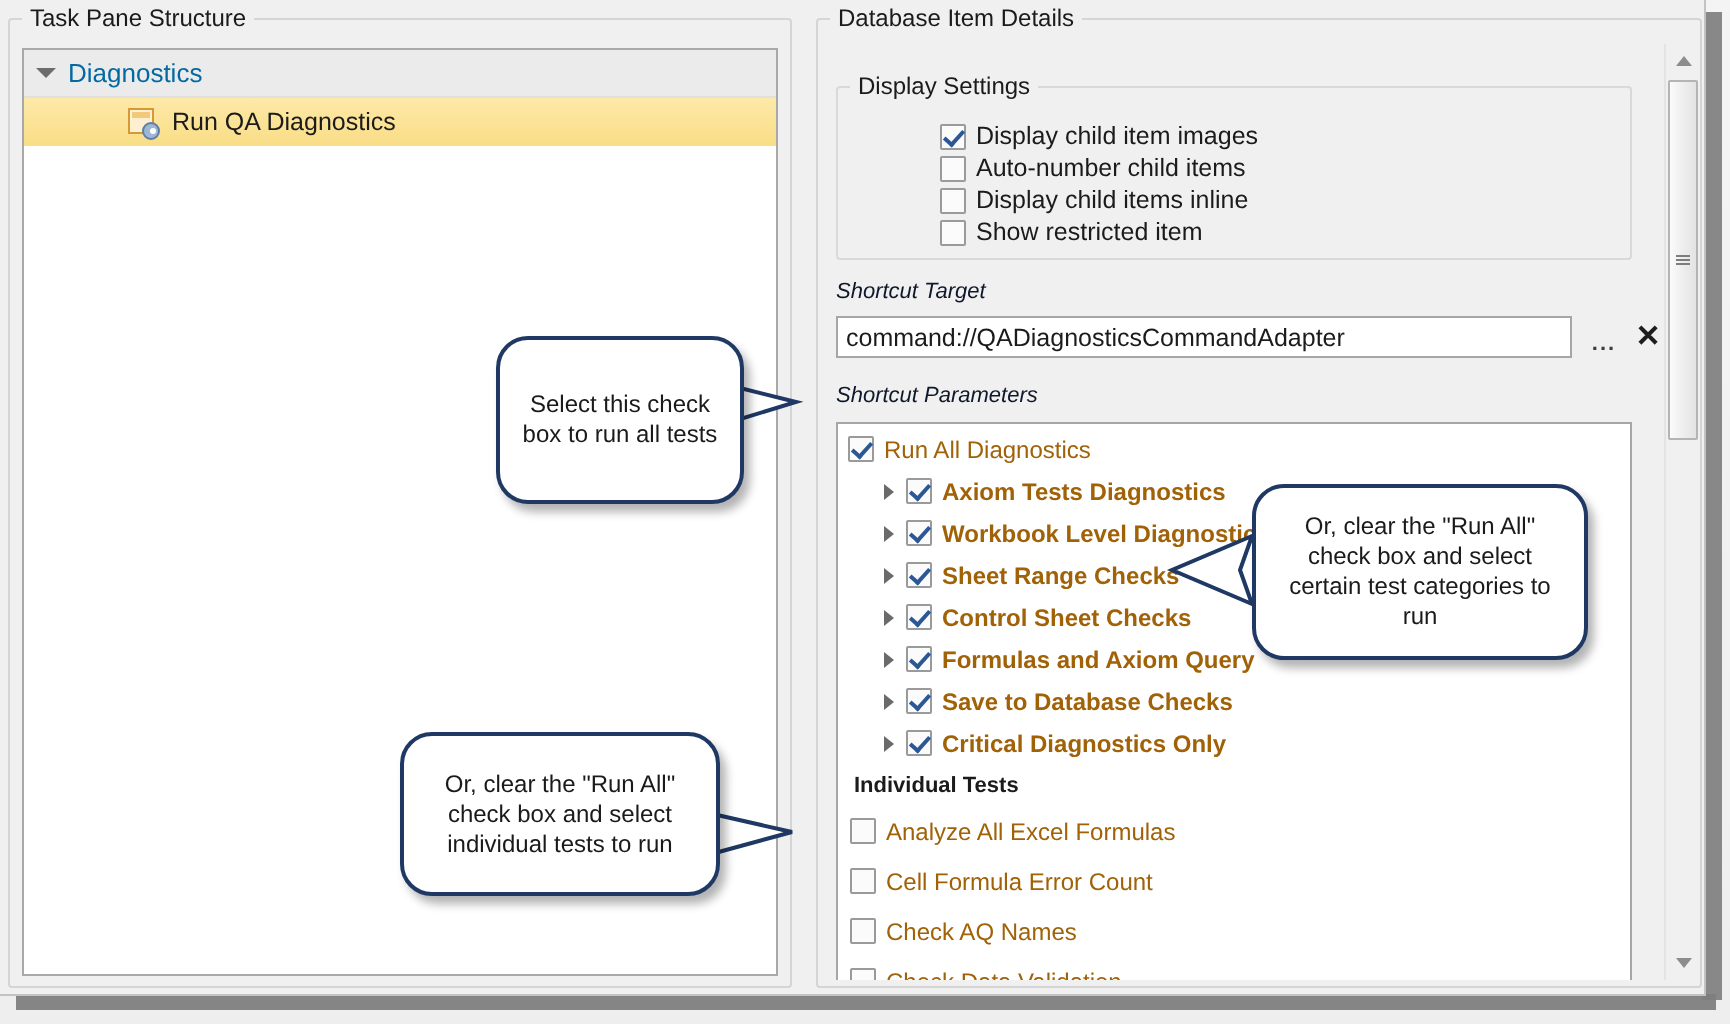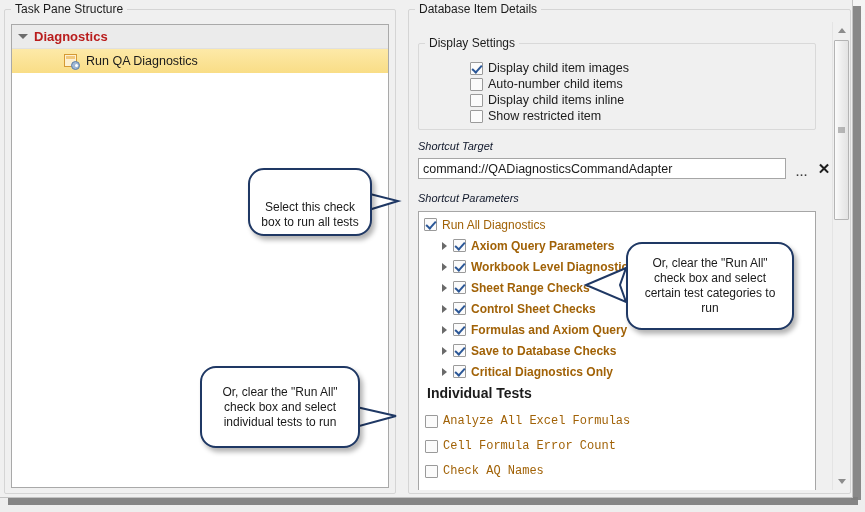--- a/index.html
+++ b/index.html
@@ -75,21 +75,21 @@
     border-left: 5px solid transparent;
     border-right: 5px solid transparent;
     border-top: 5px solid #6c6c6c;
   }
   .tri-right-sm {
     width: 0; height: 0;
     border-top: 4px solid transparent;
     border-bottom: 4px solid transparent;
     border-left: 5px solid #6a6a6a;
   }
-  .tree-label-root { font-weight: bold; font-size: 13px; color: #b91c1c; }
+  .tree-label-root { font-weight: normal; font-size: 13px; color: #0369a1; }
   .tree-indent { width: 40px; flex: 0 0 40px; }
   .doc-icon {
     position: relative; width: 16px; height: 15px; flex: 0 0 16px; margin-right: 6px;
   }
   .doc-icon .pg {
     position: absolute; left: 0; top: 0; width: 13px; height: 13px;
     background: #fdf0d0; border: 1px solid #d59a33;
   }
   .doc-icon .pg:after{
     content:""; position:absolute; left:1px; top:1px; right:1px; height:3px; background:#f2c87a;
@@ -178,22 +178,22 @@
   
   #params-box {
     position: absolute; left: 8px; top: 189px; width: 398px; height: 294px;
     background: #ffffff; border: 1px solid #a6a6a6; overflow: hidden;
   }
   .p-row { display: flex; align-items: center; height: 21px; padding-left: 4px; }
   .p-row .exp { width: 18px; flex: 0 0 18px; display:flex; align-items:center; justify-content:center; }
   .p-indent { width: 12px; flex: 0 0 12px; }
   .p-lbl { font-size: 12px; color: #a16207; white-space: nowrap; }
   .p-lbl.bold { font-weight: bold; }
-  .section-lbl { font-weight: bold; font-size: 14px; color: #1b1b1b; padding-left: 8px; height: 21px; display:flex; align-items:center;text-align:right;}
-  .ind-row { display:flex; align-items:flex-end; height: 25px; padding-left: 6px; font-family: Liberation Mono, monospace; }
+  .section-lbl { font-weight: bold; font-size: 11px; color: #1b1b1b; padding-left: 8px; height: 21px; display:flex; align-items:center;text-align:right;}
+  .ind-row { display:flex; align-items:center; height: 25px; padding-left: 6px; }
 
   
   .callout { position: absolute; }
   .callout .bubble {
     position: absolute; left: 0; top: 0;
     background: #ffffff;
     border: 2px solid #1f3864;
     border-radius: 16px;
     box-shadow: 3px 4px 5px rgba(0,0,0,.30);
     display: flex; align-items: center; justify-content: center;
@@ -281,21 +281,21 @@
             <span class="chk on"></span>
             <span class="p-lbl">Run All Diagnostics</span>
           </div>
 
           <div class="p-row">
             <span class="p-indent"></span>
             <span class="exp">
                 <span class="tri-right-sm"></span>
               </span>
             <span class="chk on"></span>
-            <span class="p-lbl bold">Axiom Query Parameters</span>
+            <span class="p-lbl bold">Axiom Tests Diagnostics</span>
           </div>
           <div class="p-row">
             <span class="p-indent"></span>
             <span class="exp">
                 <span class="tri-right-sm"></span>
               </span>
             <span class="chk on"></span>
             <span class="p-lbl bold">Workbook Level Diagnostics</span>
           </div>
           <div class="p-row">
@@ -376,21 +376,21 @@
             </div>
         </div>
 
       </div>
     </div>
 
     <div class="callout" style="left:248px; top:168px; width:148px; height:72px;">
       <svg class="tail-svg" width="150" height="80" viewBox="0 0 150 80">
         <path d="M114 24 L150 33 L114 44 L120 34 Z"></path>
       </svg>
-      <div class="bubble" style="width:124px; height:68px;align-items:flex-end;">
+      <div class="bubble" style="width:124px; height:84px;">
         <span>Select this check box to run all tests</span>
       </div>
     </div>
 
     <div class="callout" style="left:614px; top:242px; width:180px; height:92px;">
       <svg class="tail-svg" width="190" height="100" viewBox="0 0 190 100" style="left:-30px;">
         <path d="M42 26 L2 43 L42 60 L36 43 Z"></path>
       </svg>
       <div class="bubble" style="left:12px; width:168px; height:88px;">
         <span>Or, clear the "Run All" check box and select certain test categories to run</span>

